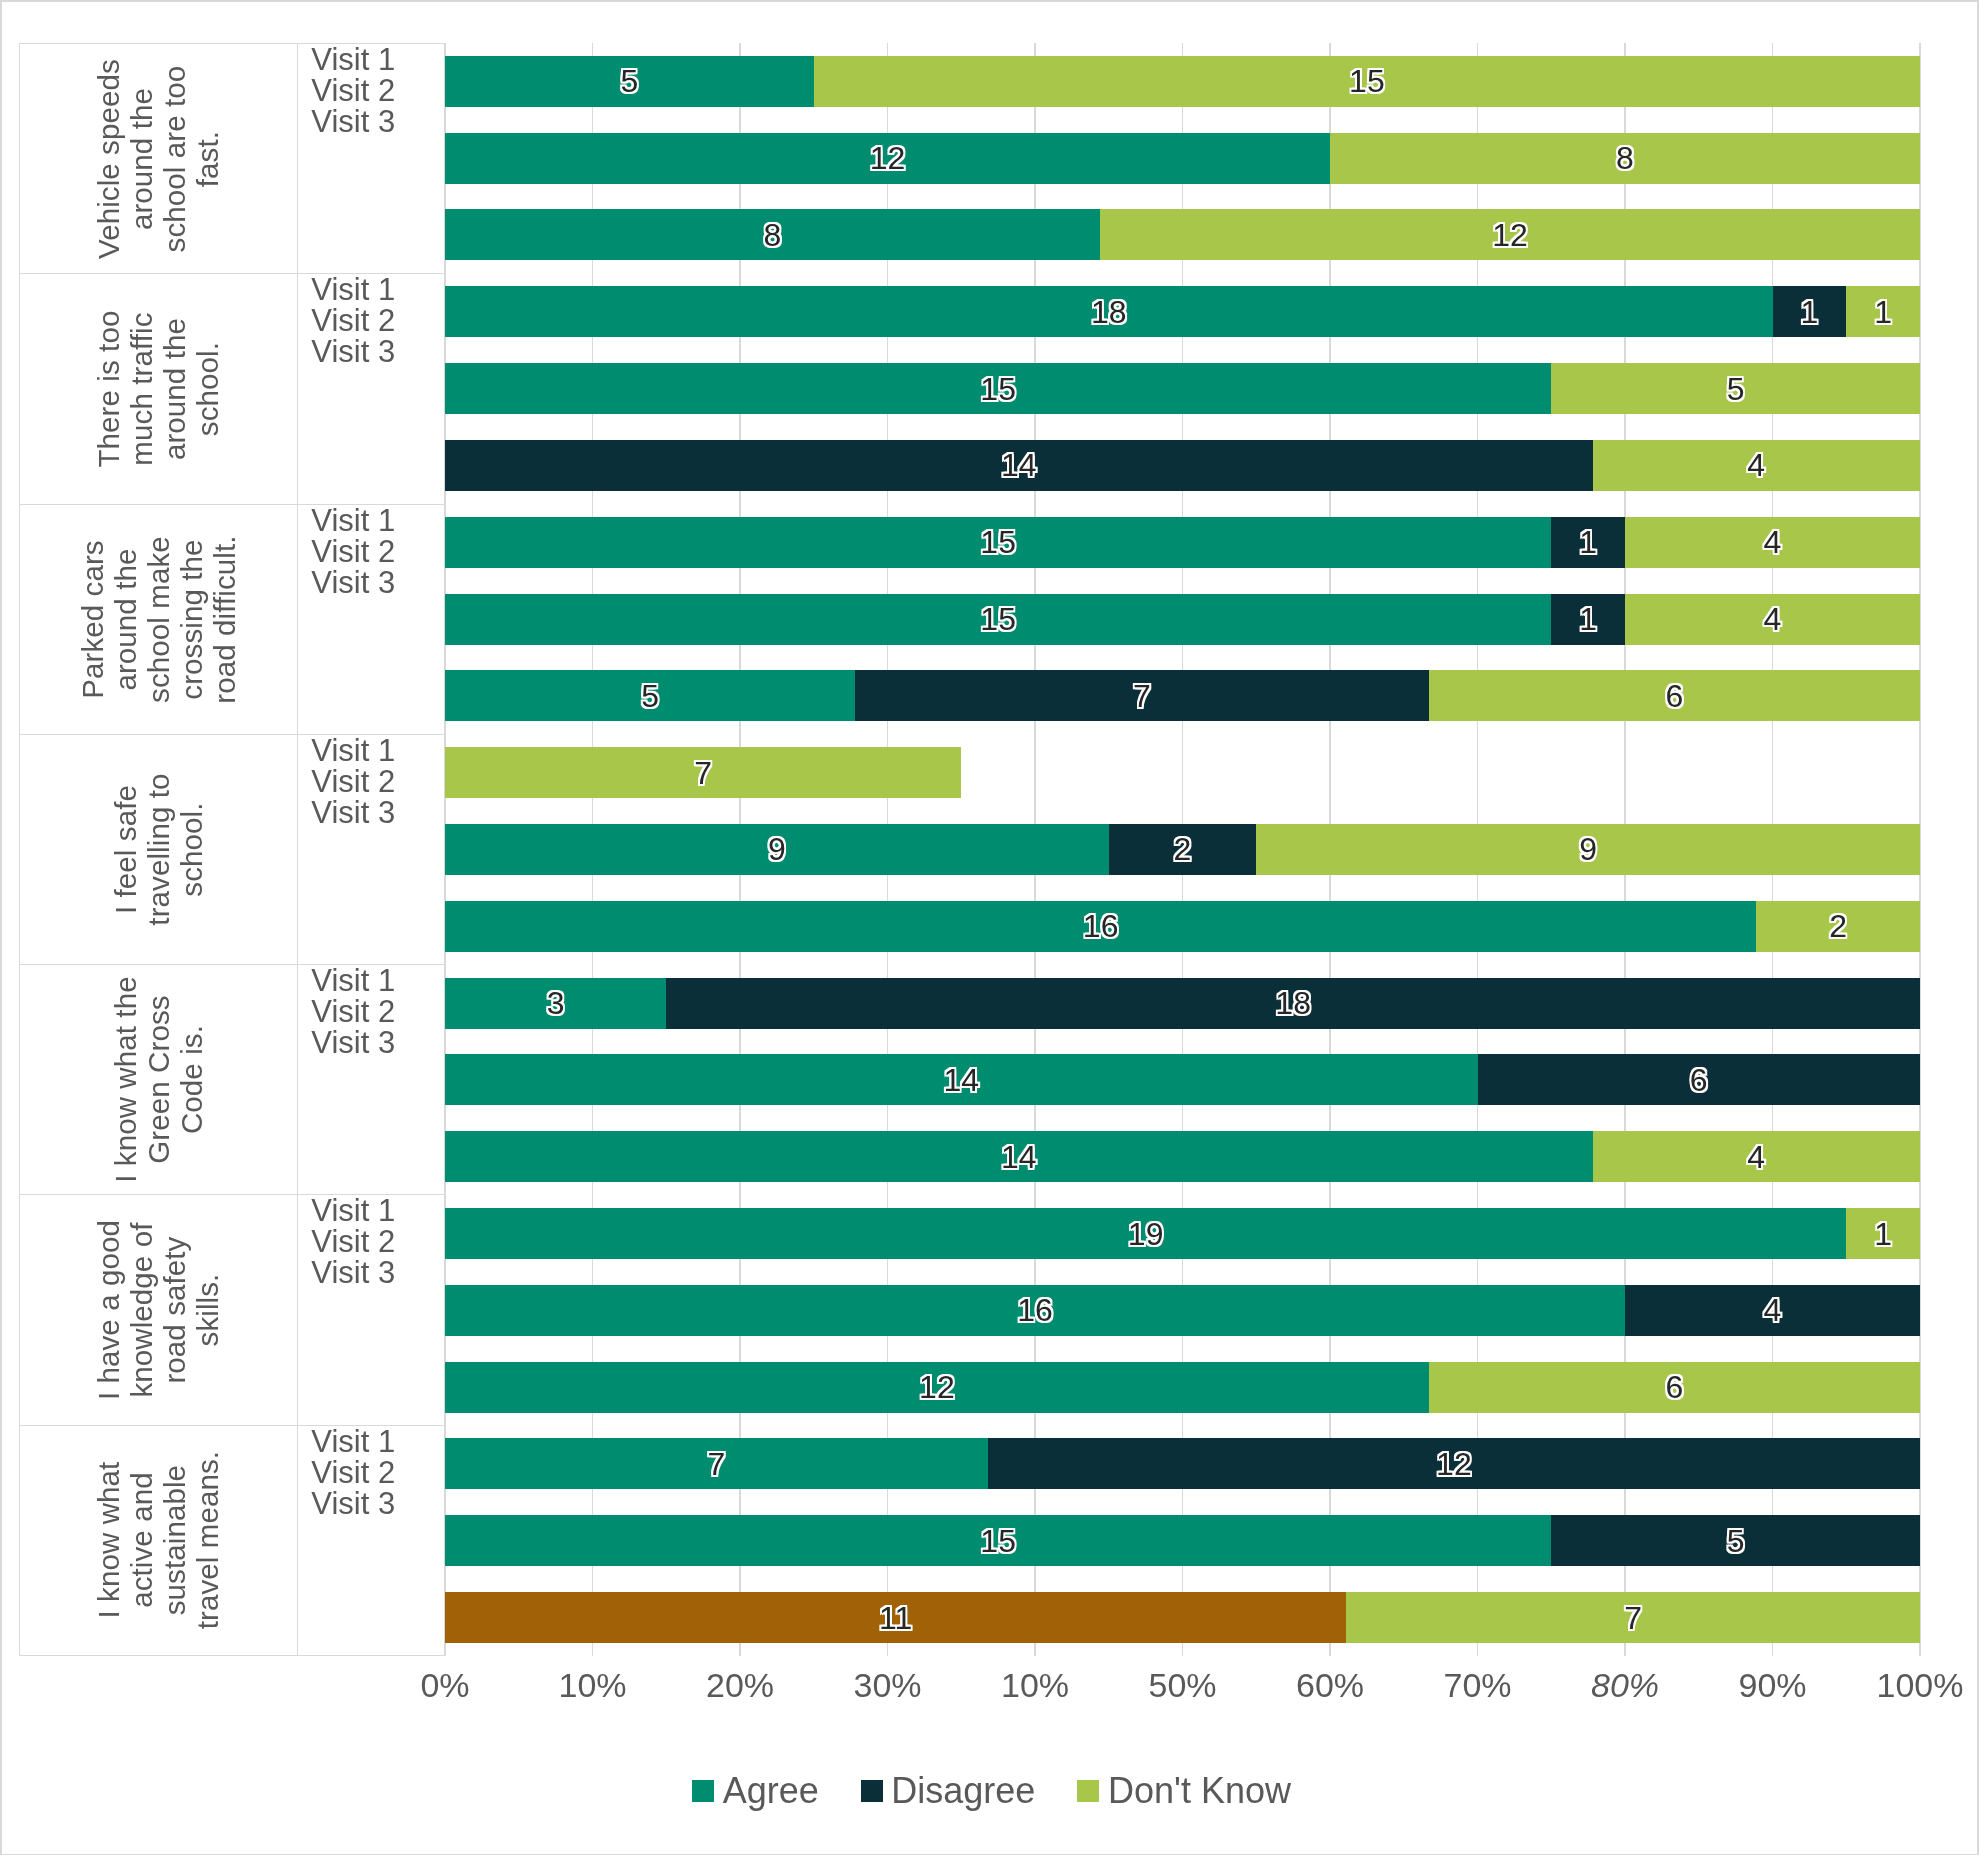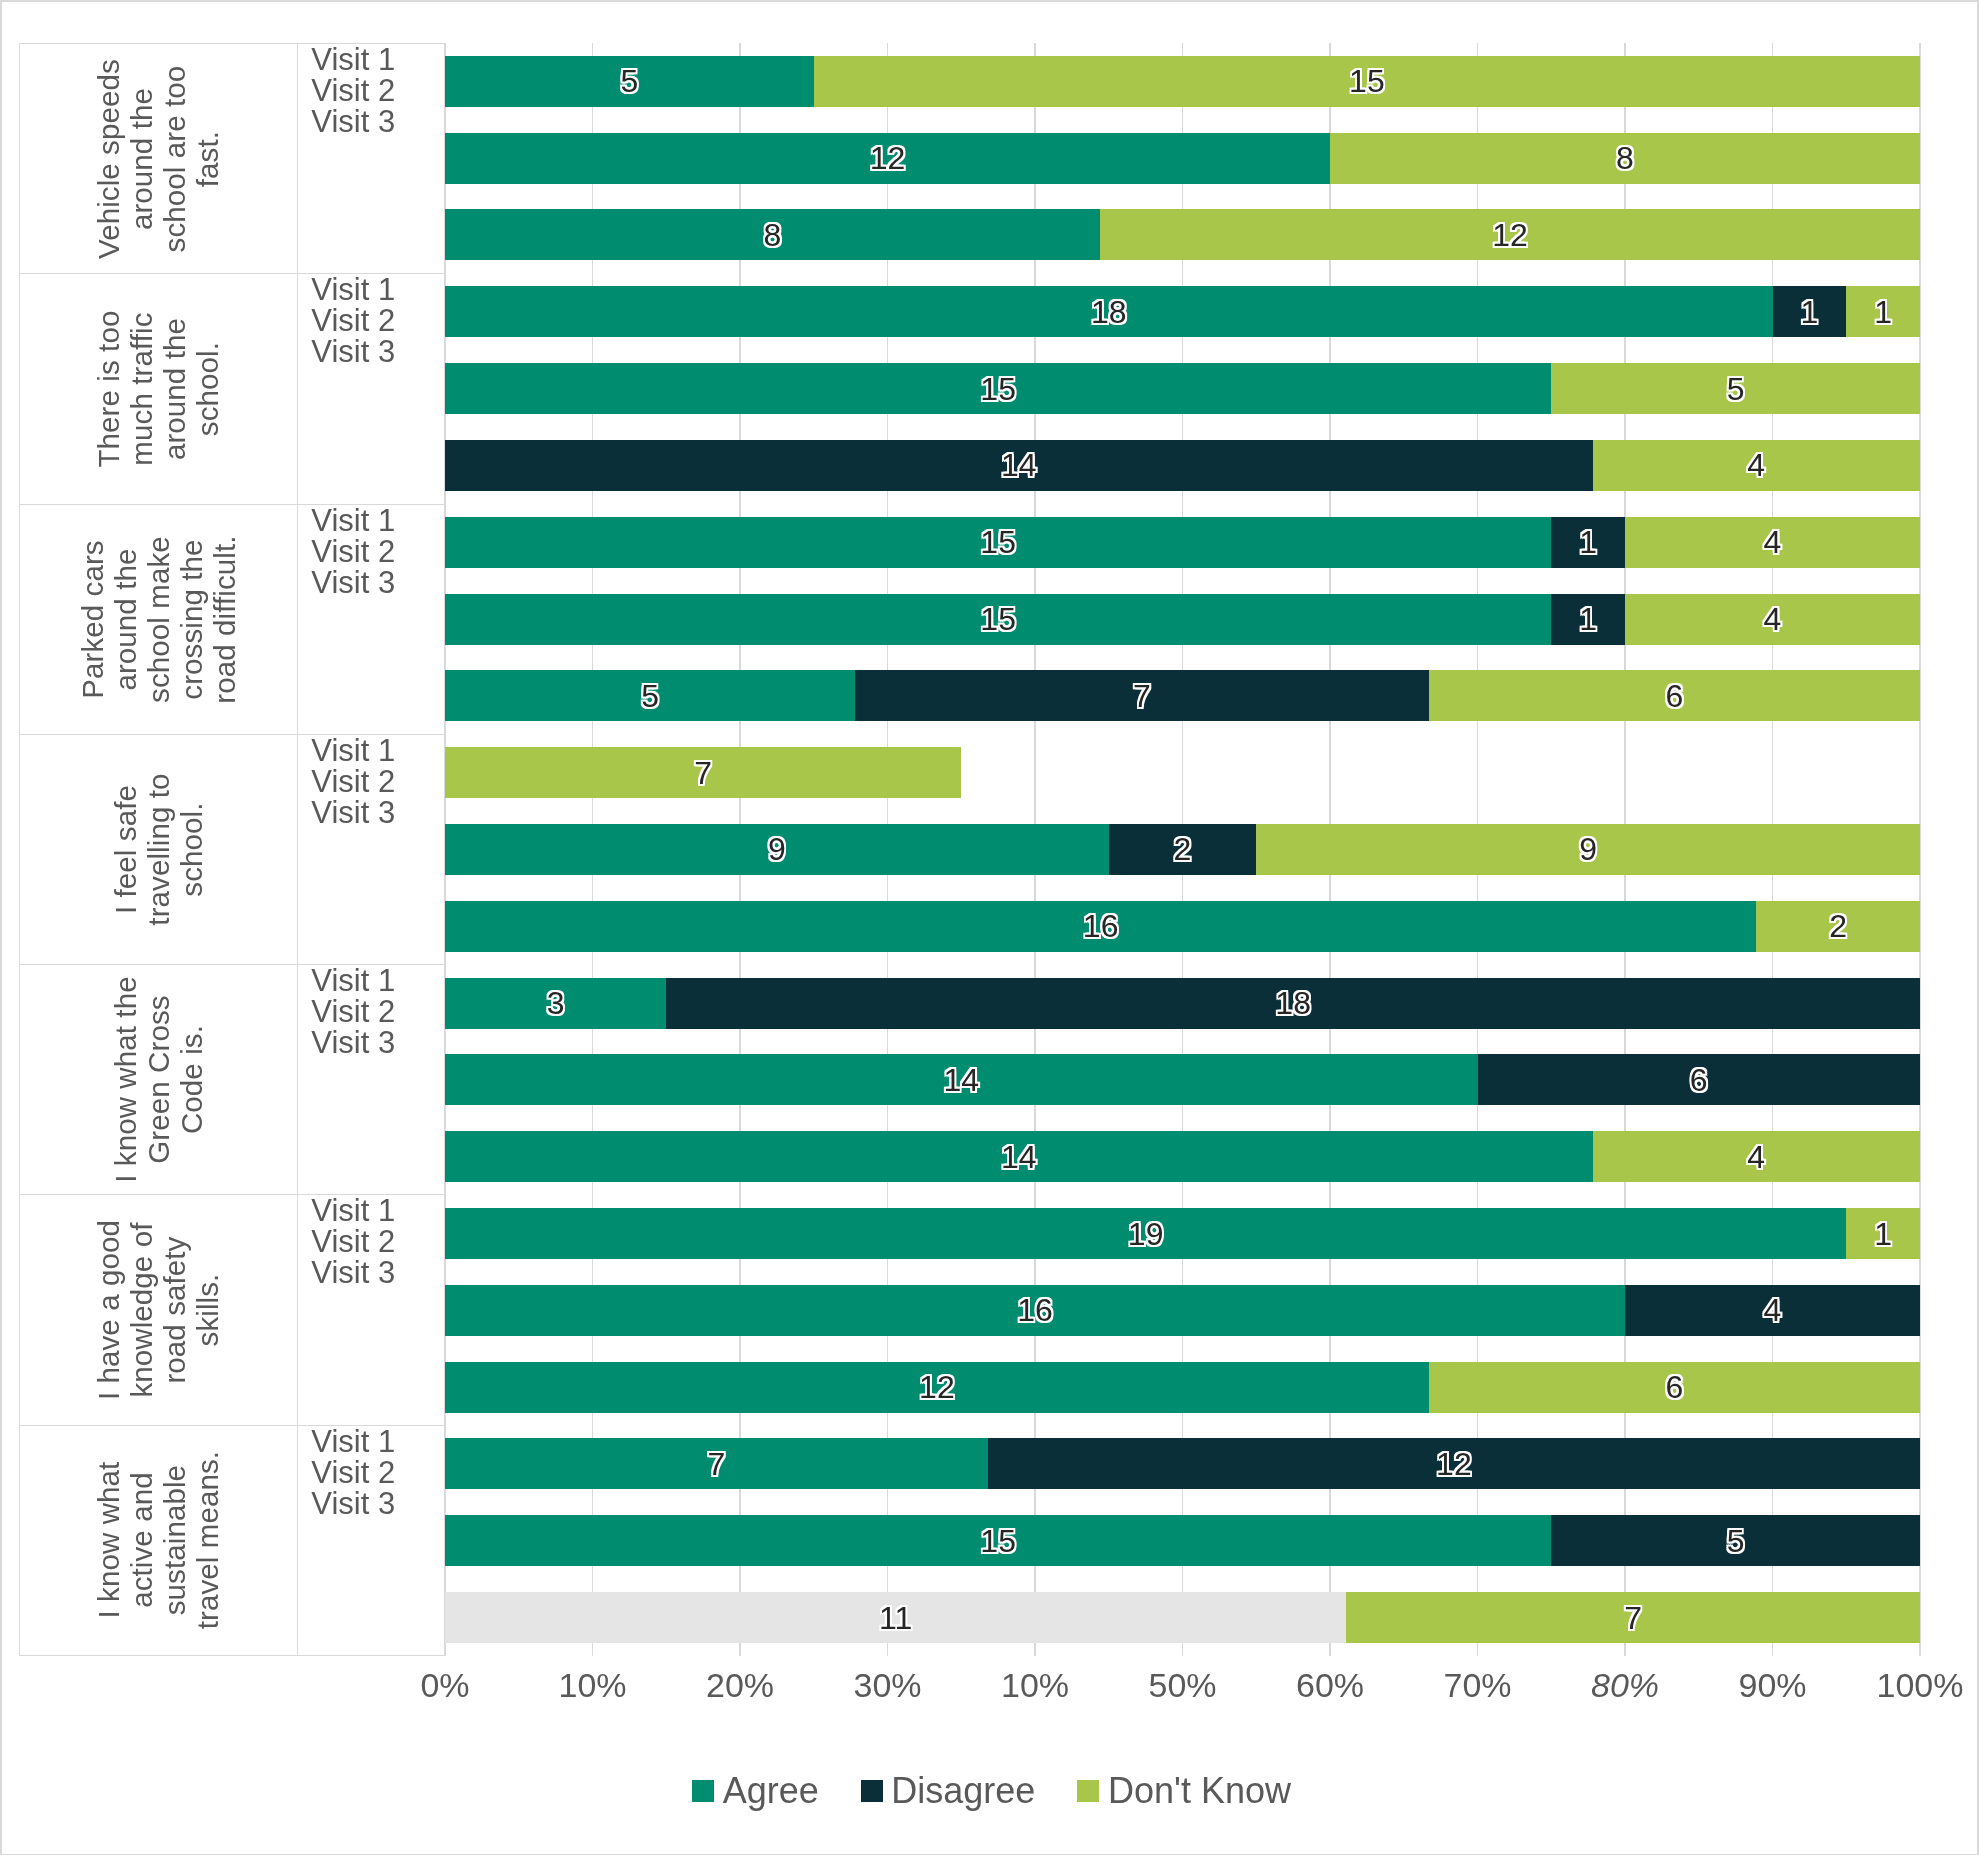--- a/index.html
+++ b/index.html
@@ -477,21 +477,21 @@
             </div>
             <div class="bar-row">
               <div class="seg" style="width: 75%; background: rgb(0, 140, 110);">
                 <span class="seg-val">15</span>
               </div>
               <div class="seg" style="width: 25%; background: rgb(11, 47, 56);">
                 <span class="seg-val">5</span>
               </div>
             </div>
             <div class="bar-row">
-              <div class="seg" style="width: 61.1%; background: #e5e5e5;">
+              <div class="seg" style="width: 61.1%; background: #a16207;">
                 <span class="seg-val">11</span>
               </div>
               <div class="seg" style="width: 38.9%; background: rgb(168, 198, 74);">
                 <span class="seg-val">7</span>
               </div>
             </div>
           </div>
         </div>
     </div>
 

